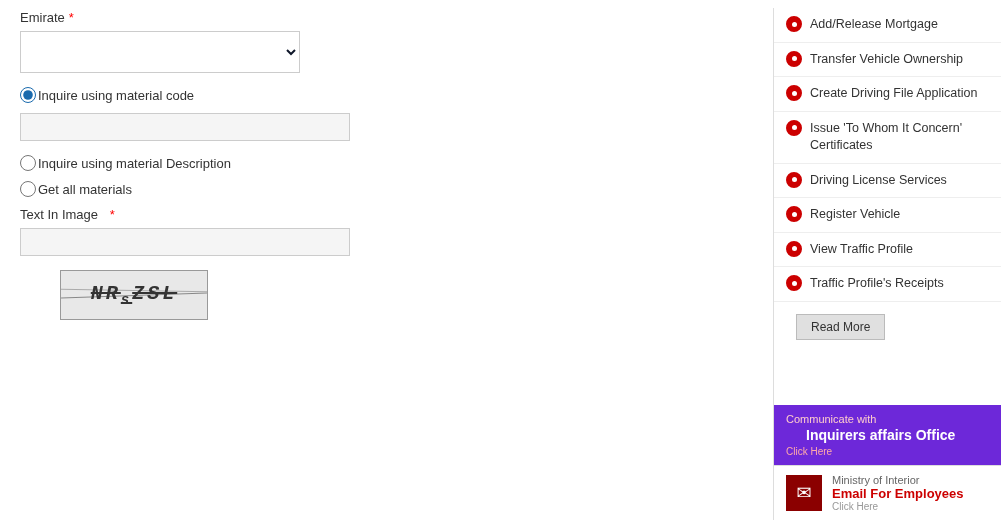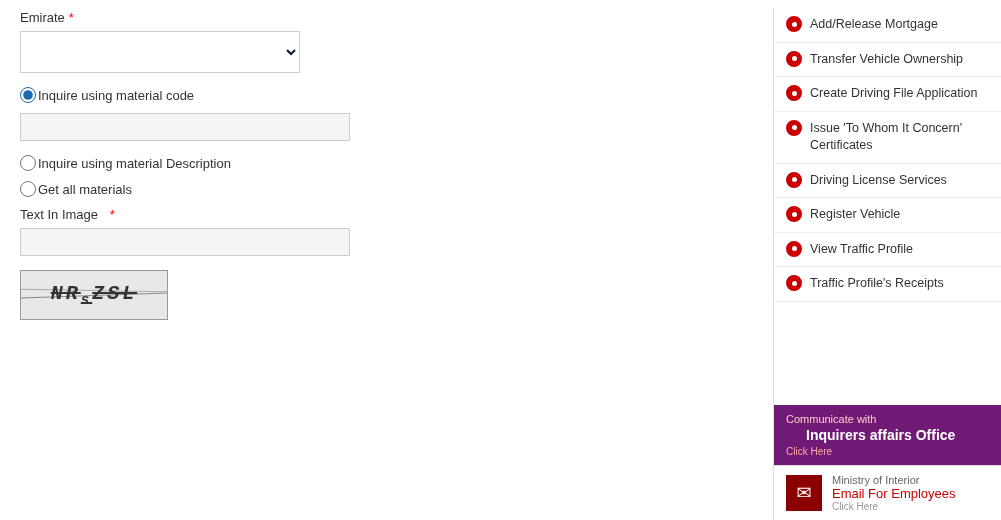--- a/index.html
+++ b/index.html
@@ -92,20 +92,21 @@
       display: flex;
       align-items: center;
       justify-content: center;
       font-family: 'Courier New', monospace;
       font-size: 22px;
       font-weight: bold;
       letter-spacing: 4px;
       color: #222;
       position: relative;
       overflow: hidden;
+      margin-left: 40px;
     }
 
     .captcha-image::before {
       content: '';
       position: absolute;
       top: 50%;
       left: 0;
       right: 0;
       height: 1px;
       background: #888;
@@ -175,21 +176,21 @@
       padding: 5px 14px;
       background: #e0e0e0;
       border: 1px solid #bbb;
       color: #333;
       font-size: 12px;
       cursor: pointer;
       display: inline-block;
     }
 
     .communicate-banner {
-      background: #701a75;
+      background: #6d28d9;
       color: #fff;
       padding: 8px 12px;
       cursor: pointer;
     }
 
     .communicate-banner .banner-title {
       font-size: 11px;
       color: #ffcccc;
       margin-bottom: 2px;
     }
@@ -229,21 +230,21 @@
       flex-shrink: 0;
     }
 
     .email-banner-text .email-title {
       font-size: 11px;
       color: #666;
     }
 
     .email-banner-text .email-main {
       font-size: 13px;
-      font-weight: normal;
+      font-weight: bold;
       color: #c00;
     }
 
     .email-banner-text .email-sub {
       font-size: 10px;
       color: #999;
     }
   </style>
 </head>
 <body>
@@ -331,20 +332,23 @@
     <div class="sidebar-item">
       <div class="circle-icon"></div>
       <span>View Traffic Profile</span>
     </div>
 
     <div class="sidebar-item">
       <div class="circle-icon"></div>
       <span>Traffic Profile's Receipts</span>
     </div>
 
+    <div style="padding: 6px 10px;">
+      <button class="read-more-btn">Read More</button>
+    </div>
   </div>
 
   <div class="communicate-banner">
     <div class="banner-title">Communicate with</div>
     <div class="banner-main">Inquirers affairs Office</div>
     <div class="banner-sub">Click Here</div>
   </div>
 
   <div class="email-banner">
     <div class="email-icon-box">✉</div>

